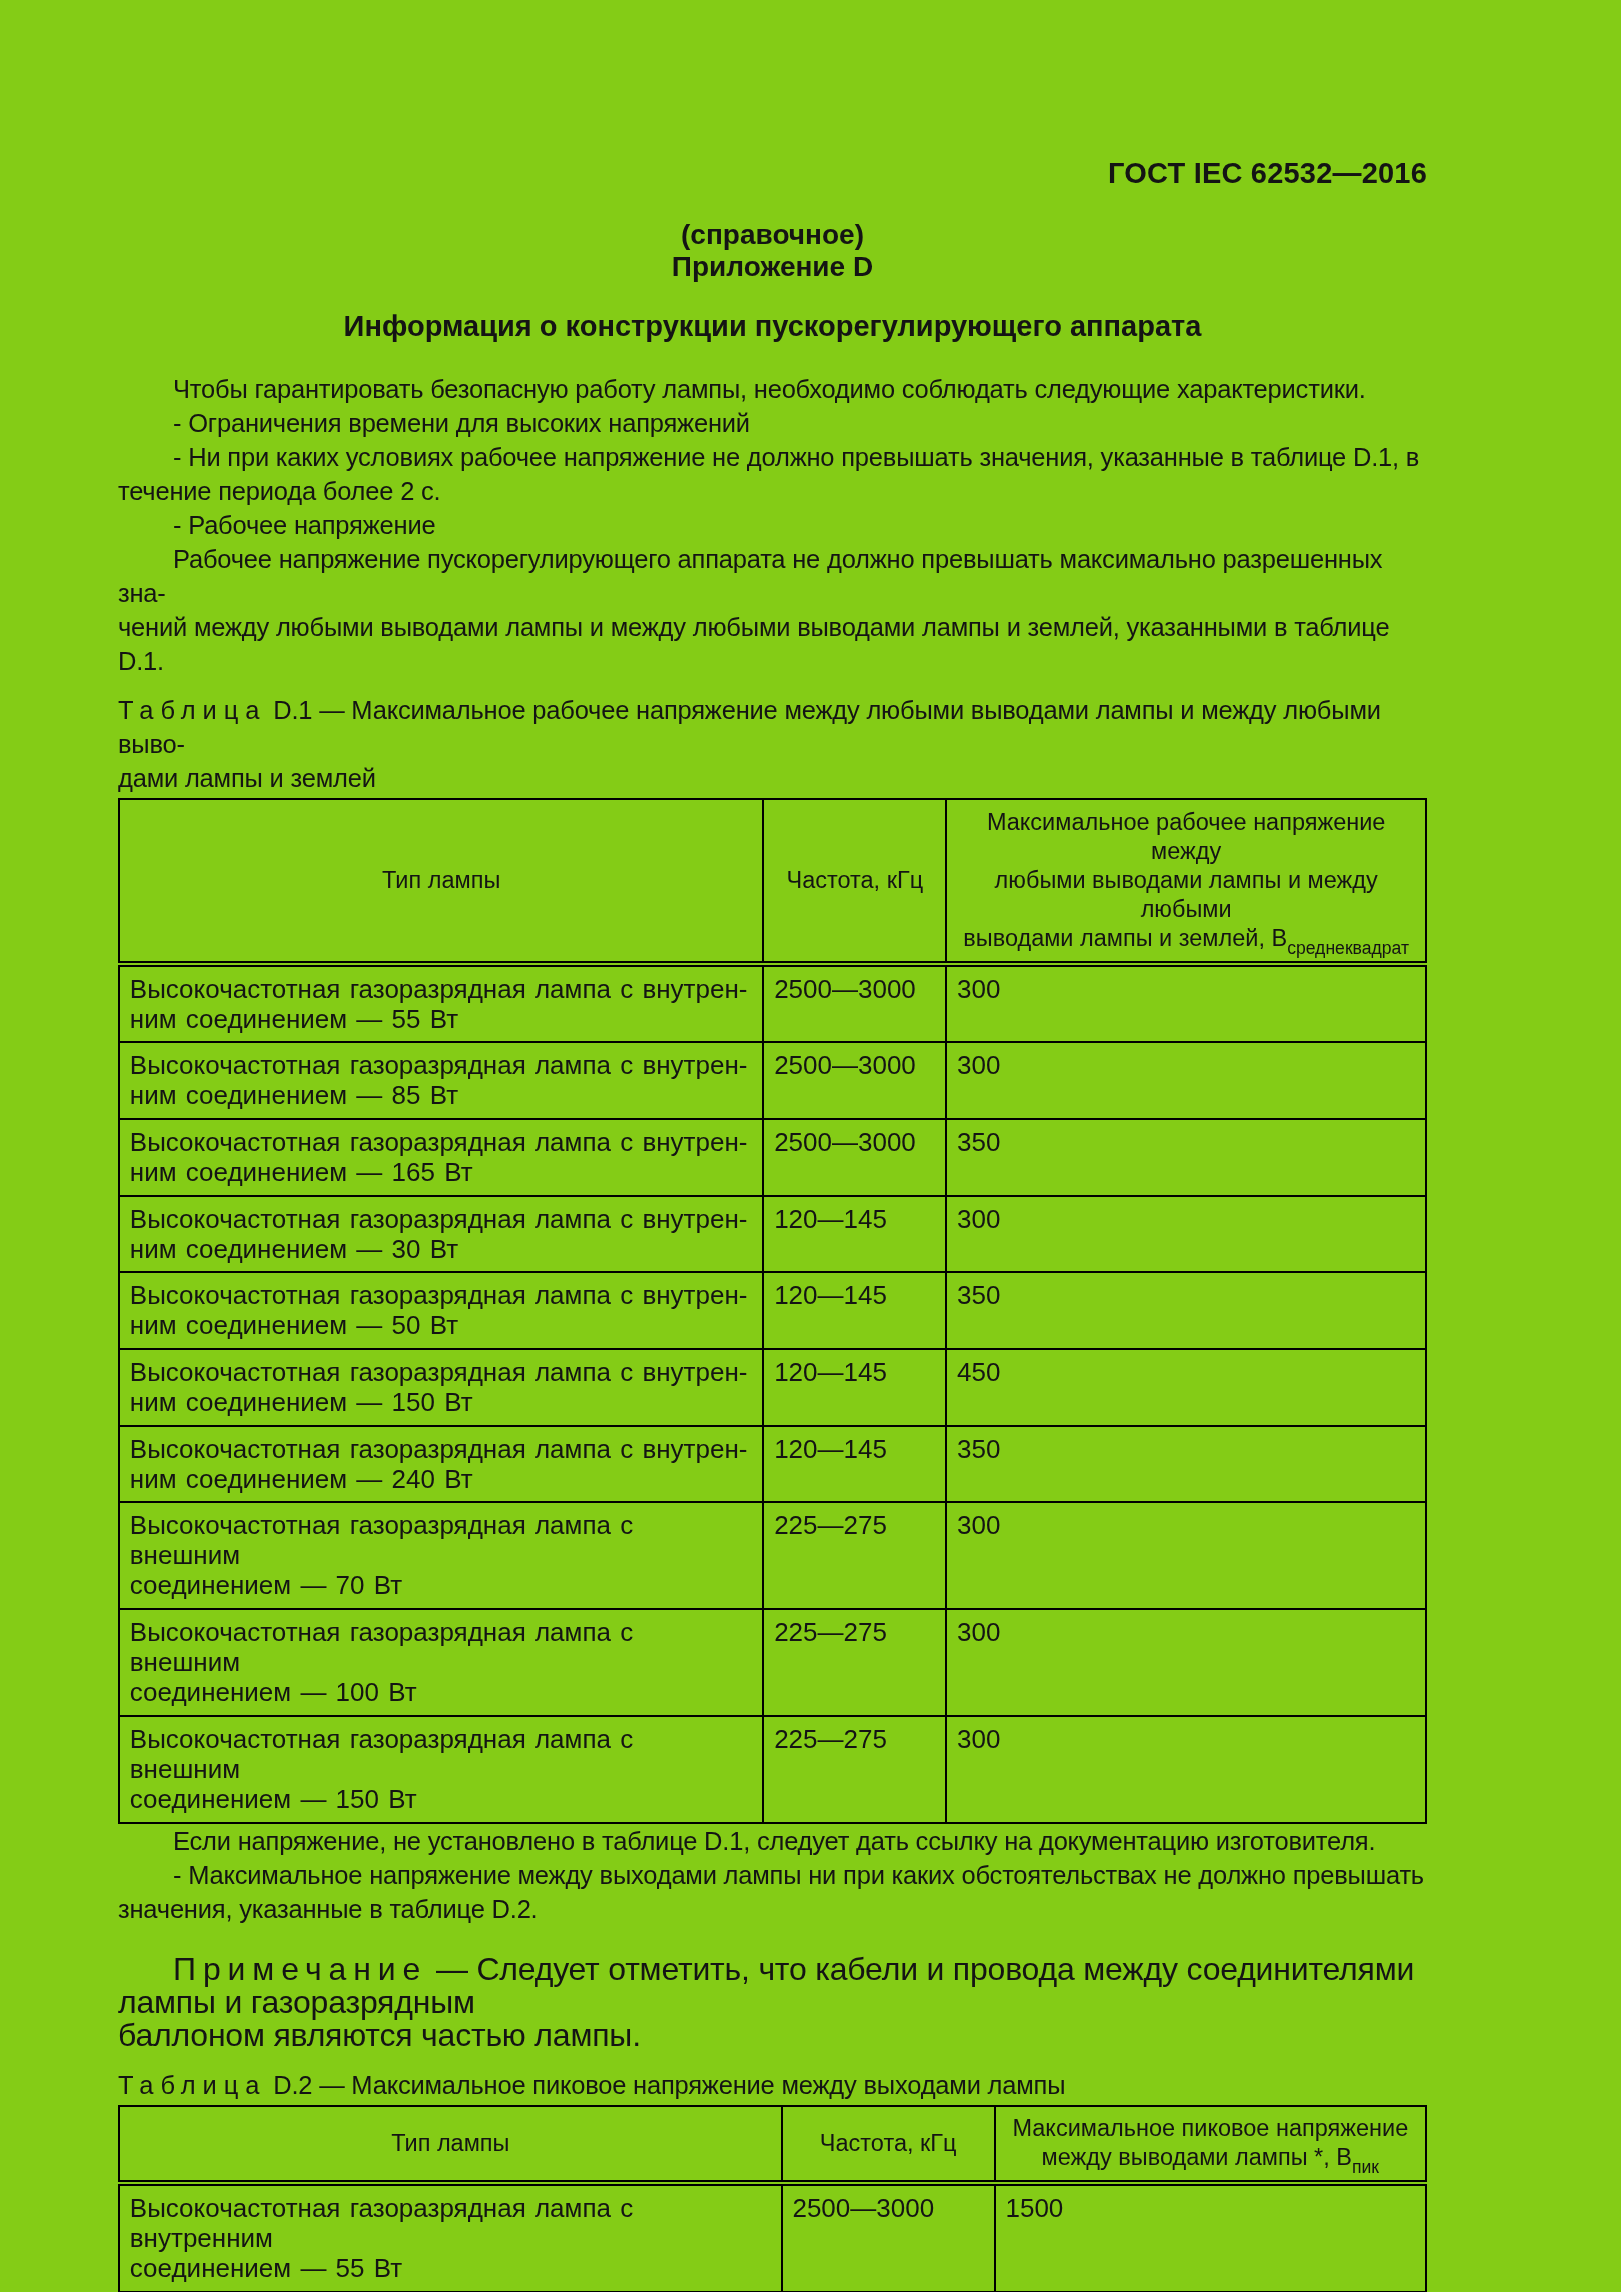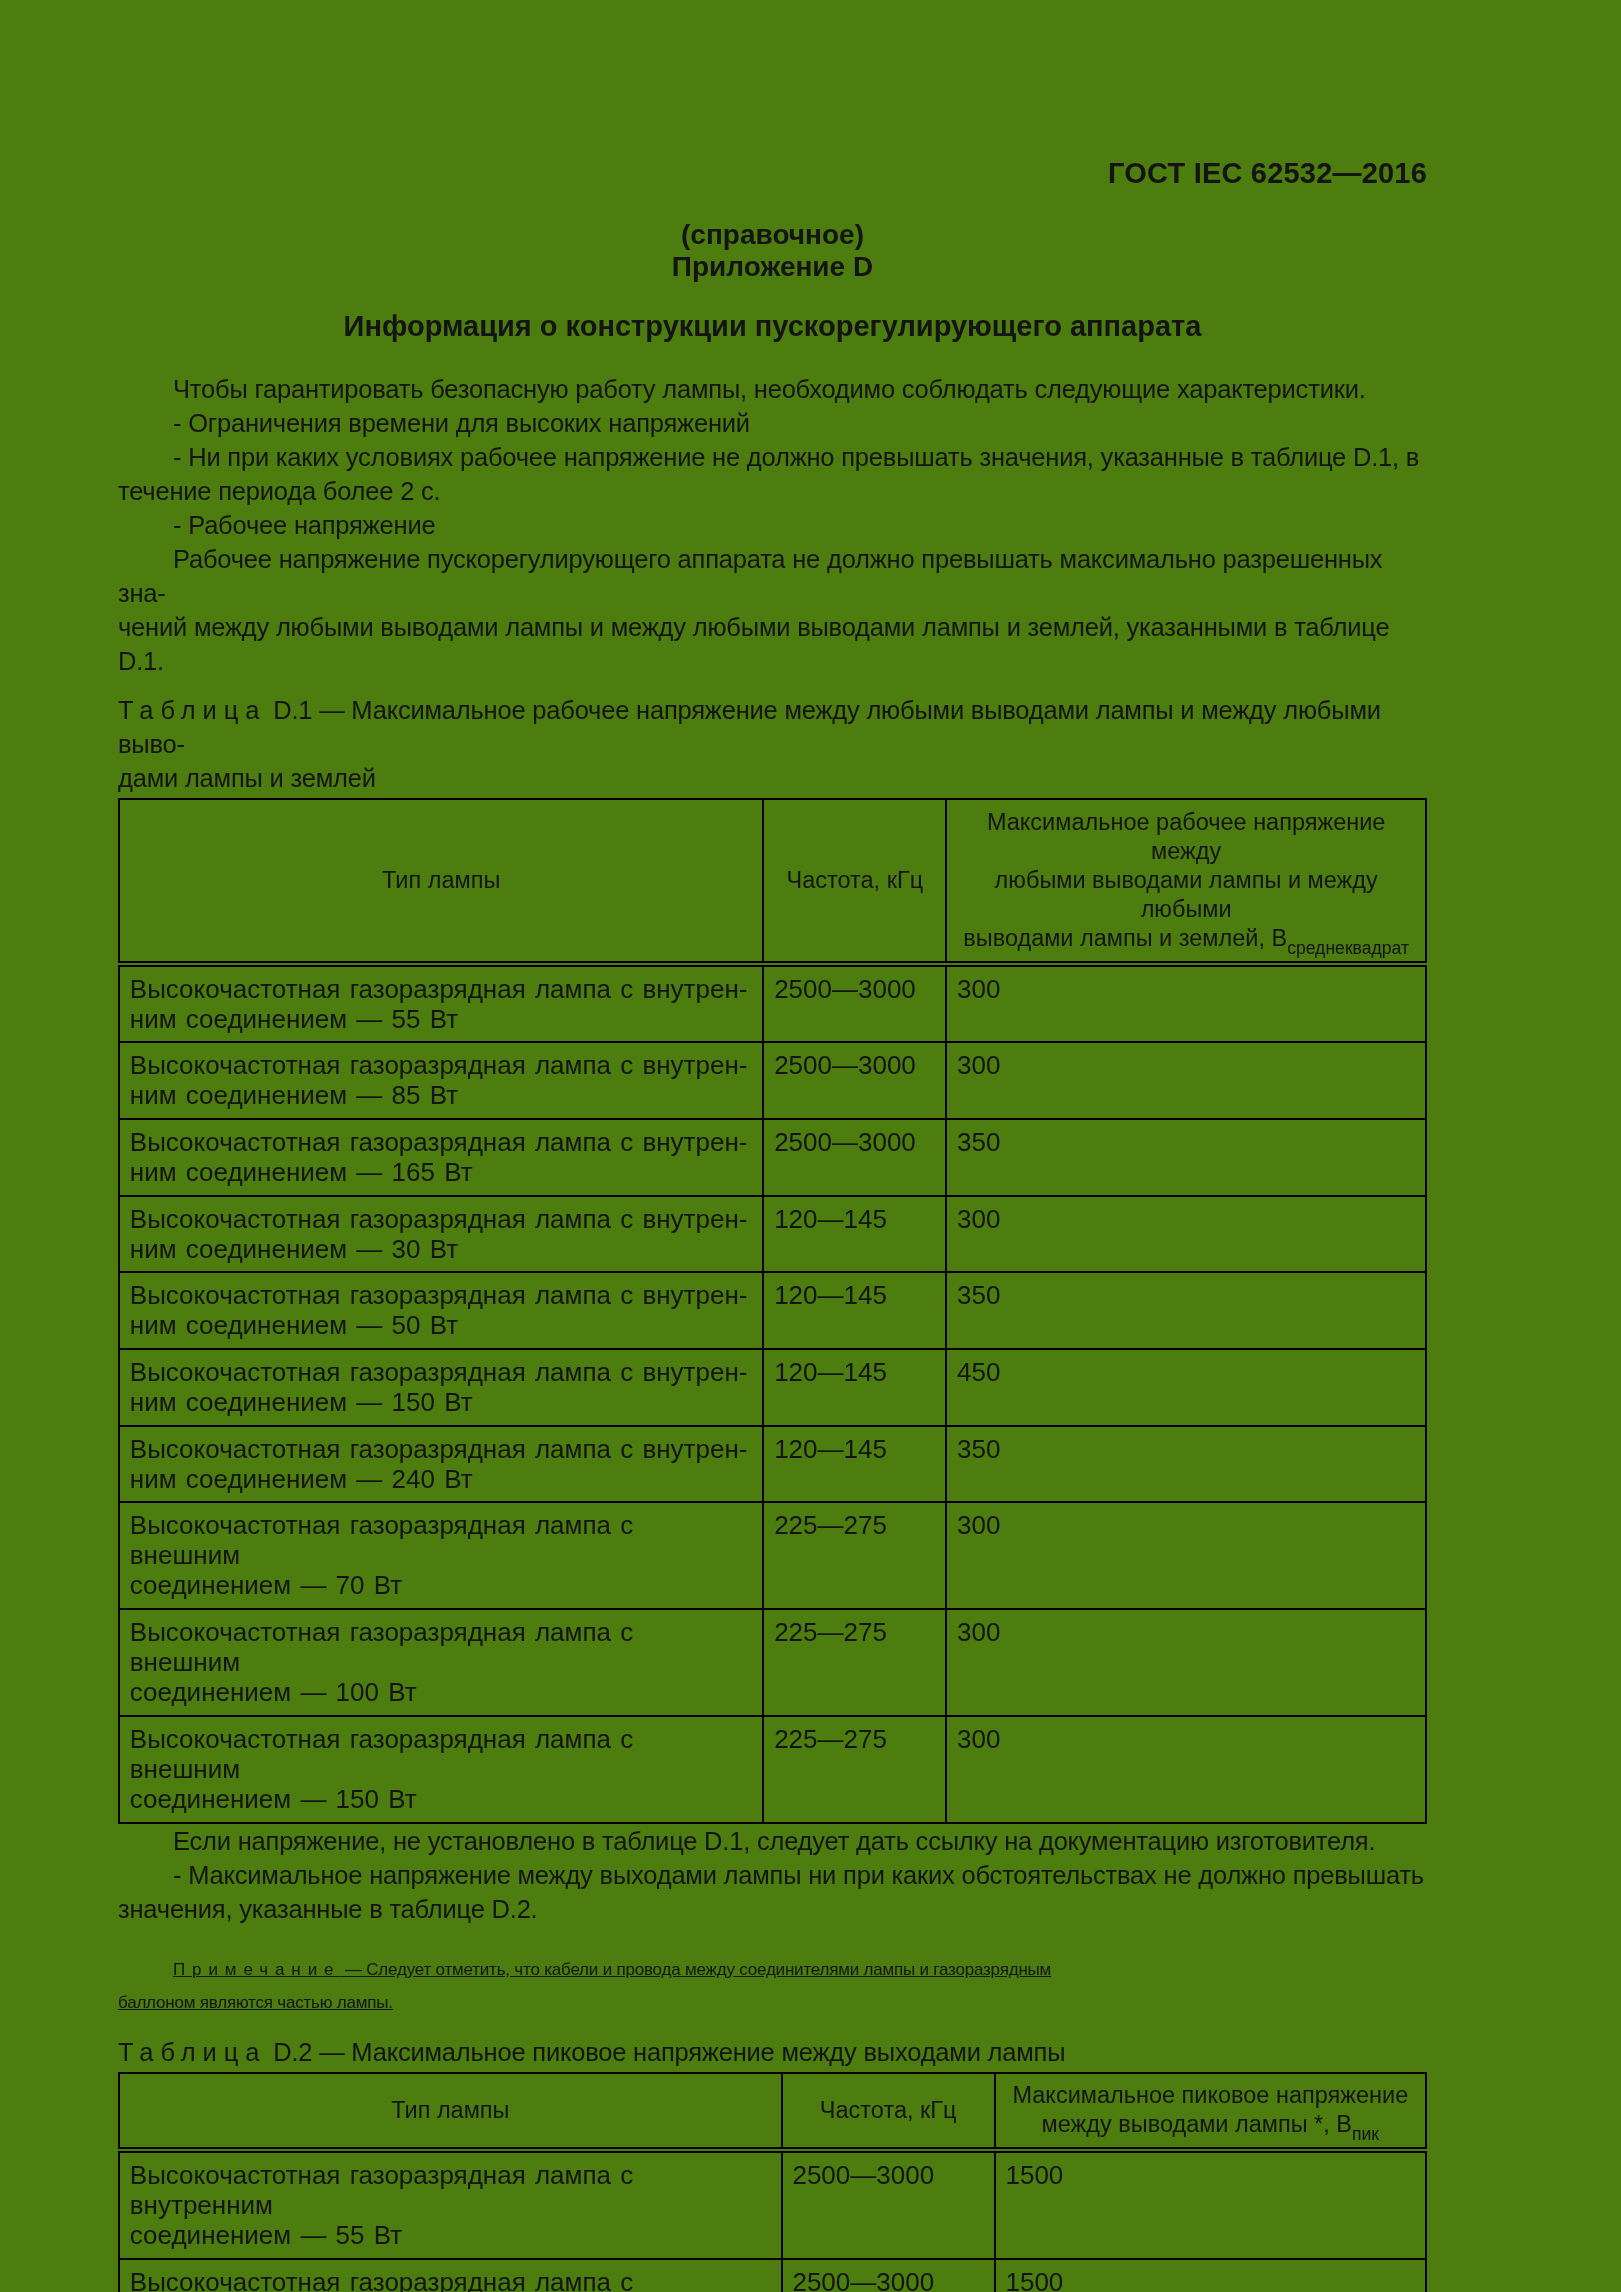--- a/index.html
+++ b/index.html
@@ -5,21 +5,21 @@
 <style>
   html, body {
     margin: 0;
     padding: 0;
     background: #ffffff;
   }
   .page {
     position: relative;
     width: 1621px;
     height: 2293px;
-    background: #4d7c0f;
+    background: #84cc16;
     font-family: "Liberation Sans", sans-serif;
     color: #141414;
     overflow: hidden;
   }
   .content {
     position: absolute;
     left: 118px;
     top: 0;
     width: 1309px;
   }
@@ -48,26 +48,25 @@
     margin: 0;
     font-size: 25.5px;
     line-height: 34px;
     letter-spacing: -0.2px;
     white-space: pre-line;
   }
   p.body.first { margin-top: 28px; }
   .indent { text-indent: 55px; }
   p.note {
     margin: 27.4px 0 0 0;
-    font-size: 17px;
+    font-size: 32px;
     line-height: 33px;
     letter-spacing: -0.2px;
     white-space: pre-line;
     text-indent: 55px;
-    text-decoration: underline;
   }
   p.caption {
     margin: 15.7px 0 0 0;
     font-size: 25.5px;
     line-height: 34px;
     letter-spacing: -0.2px;
     white-space: pre-line;
   }
   .spaced { letter-spacing: 6.9px; }
   table.gtable {

